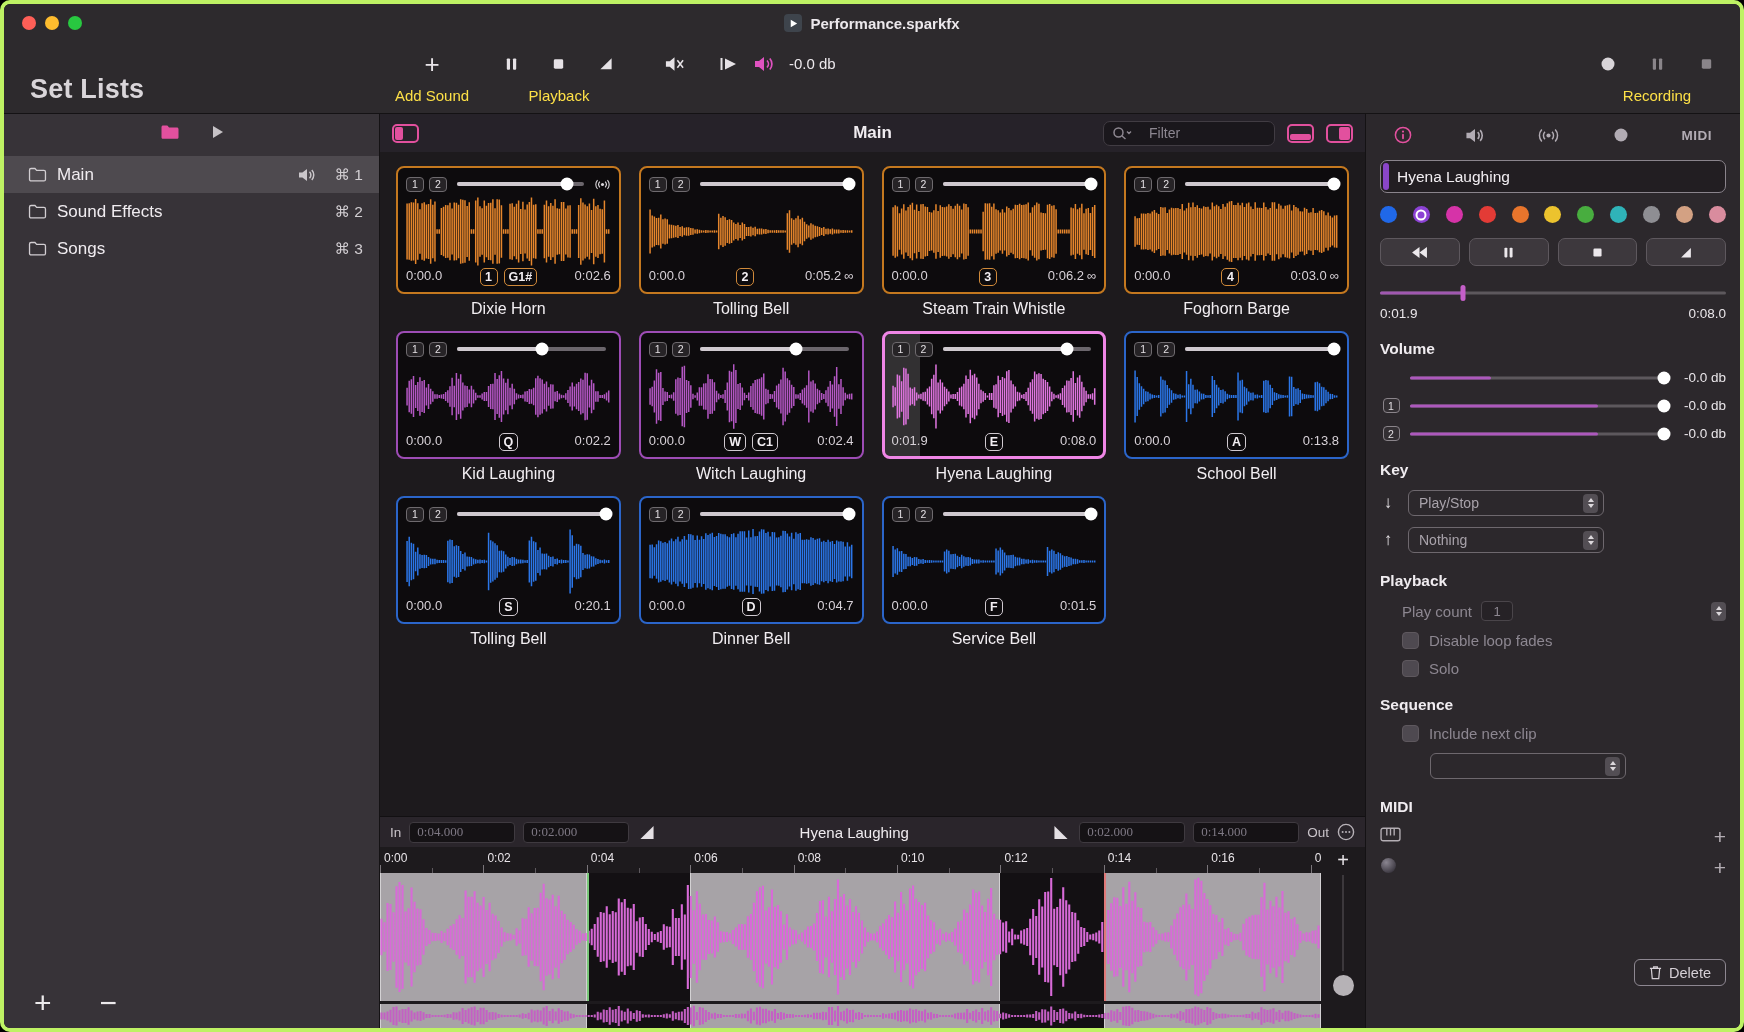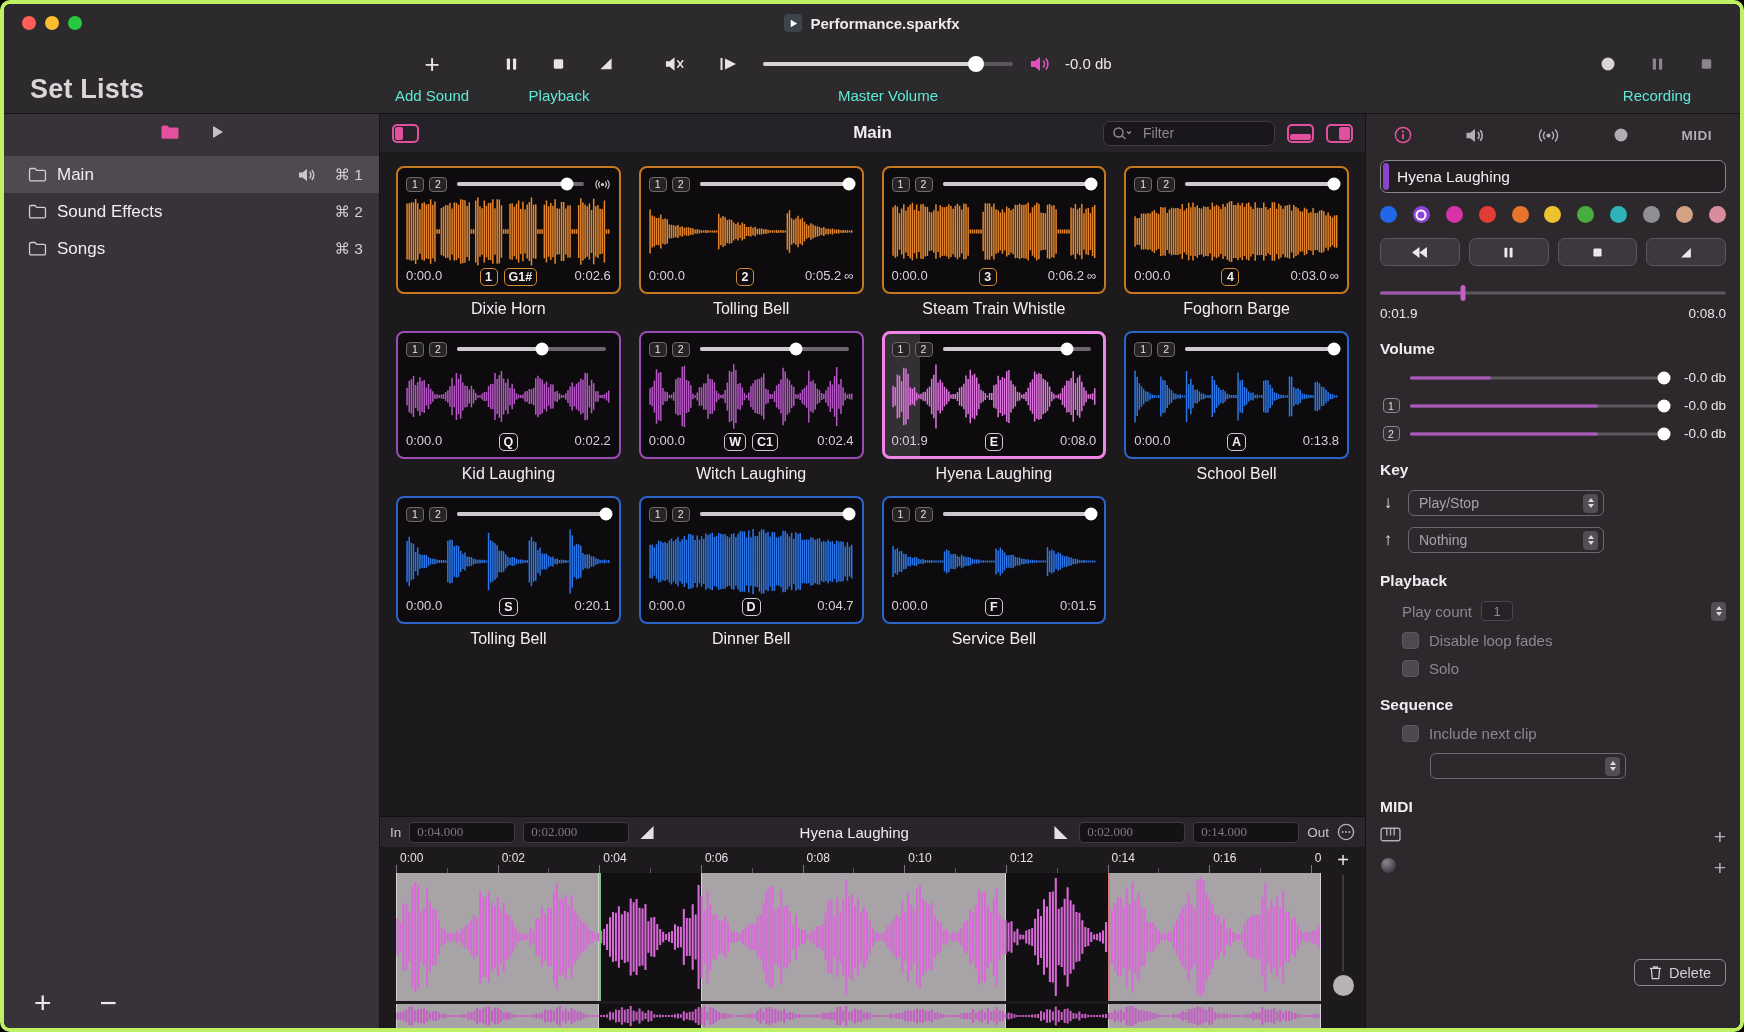--- a/index.html
+++ b/index.html
@@ -16,21 +16,21 @@
   .app-ic{width:18px;height:18px;border-radius:4px;background:#3e444c;display:flex;align-items:center;justify-content:center}
   .app-ic svg{width:11px;height:11px}
 
   
   .toolbar{height:72px;background:#2d2a2d;display:flex;align-items:stretch;border-bottom:1px solid #141214;flex:0 0 auto}
   .tb-left{width:376px;flex:0 0 auto;display:flex;align-items:flex-end;padding:0 0 8px 26px}
   .setlists-title{font-size:27px;color:#d9d5d9;font-weight:600;letter-spacing:.2px}
   .tb-group{display:flex;flex-direction:column;align-items:center;justify-content:center;gap:10px}
   .tb-group.nolabel{padding-bottom:28px}
   .tb-icons{height:26px;display:flex;align-items:center}
-  .tb-label{font-size:15px;color:#5eead4;height:18px;line-height:18px}
+  .tb-label{font-size:15px;color:#fde047;height:18px;line-height:18px}
   .tbtn{background:none;border:none;color:#e6e2e6;display:flex;align-items:center;justify-content:center;cursor:default;padding:0}
   .tbtn svg{display:block}
   .plus-glyph{font-size:26px;font-weight:300;color:#e8e4e8;line-height:22px}
   .g-add{margin-left:6px;min-width:92px}
   .g-playback{margin-left:26px}.g-playback .tb-icons{gap:32px}
   .s-mute{margin-left:50px}
   .s-play{margin-left:34px}
   .g-master{margin-left:26px}
   .master-slider{width:250px;height:16px;position:relative}
   .msl-track{position:absolute;left:0;right:0;top:50%;transform:translateY(-50%);height:4px;border-radius:2px;background:#5b565c}
@@ -63,21 +63,21 @@
 
   
   .main{flex:1;display:flex;flex-direction:column;background:#1d1a1d;min-width:0;border-right:1px solid #141214}
   .main-header{height:38px;background:#262229;display:flex;align-items:center;padding:0 12px;gap:12px;position:relative;flex:0 0 auto}
   .main-title{position:absolute;left:0;right:0;text-align:center;font-size:17px;font-weight:700;color:#f0ecf0;pointer-events:none}
   .pane-icon{width:27px;height:19px;border:2px solid #e2509e;border-radius:5px;position:relative;background:none;cursor:default}
   .pane-icon.fill-left::after{content:"";position:absolute;left:1px;top:1px;bottom:1px;width:8px;background:#e2509e;border-radius:2px}
   .pane-icon.fill-bottom::after{content:"";position:absolute;left:1px;right:1px;bottom:1px;height:6px;background:#e2509e;border-radius:2px}
   .pane-icon.fill-right::after{content:"";position:absolute;right:1px;top:1px;bottom:1px;width:11px;background:#e2509e;border-radius:2px}
   .hdr-right{margin-left:auto;display:flex;align-items:center;gap:12px}
-  .filter{width:172px;height:25px;background:#1a171c;border:1px solid #413c43;border-radius:7px;display:flex;align-items:center;padding:0 8px;gap:11px;color:#8d8791}
+  .filter{width:172px;height:25px;background:#1a171c;border:1px solid #413c43;border-radius:7px;display:flex;align-items:center;padding:0 8px;gap:17px;color:#8d8791}
   .filter input{flex:1;background:none;border:none;outline:none;color:#c8c2c8;font-size:14px;min-width:0;font-family:inherit}
   .filter input::placeholder{color:#8d8791}
 
   
   .tile-grid{flex:1;padding:14px 16px;display:grid;grid-template-columns:repeat(4,1fr);gap:12px 18px;align-content:start;overflow:hidden}
   .tile{display:flex;flex-direction:column;align-items:stretch;cursor:default}
   .tile-box{height:128px;background:#0d0b0d;border:2px solid #555;border-radius:8px;padding:5px 8px 3px;display:flex;flex-direction:column;position:relative;overflow:hidden}
   .tile.c-orange .tile-box{border-color:#c4781f}
   .tile.c-purple .tile-box{border-color:#9d4cb5}
   .tile.c-blue .tile-box{border-color:#2b65c9}
@@ -104,21 +104,21 @@
 
   
   .editor{flex:0 0 auto;height:212px;display:flex;flex-direction:column;background:#1d1a1d;border-top:1px solid #121012}
   .ed-header{height:30px;background:#2a252b;display:flex;align-items:center;padding:0 10px;gap:8px;flex:0 0 auto}
   .ed-label{color:#cac4ca;font-size:13.5px}
   .ed-input{width:106px;height:21px;background:#151215;border:1px solid #3f3a40;border-radius:4px;color:#7e7884;font-size:13px;padding:0 7px;font-family:Liberation Serif, serif}
   .fade-ic{background:none;border:none;color:#e4e0e4;display:flex;cursor:default;padding:0 2px}
   .ed-title{flex:1;text-align:center;color:#f0ecf0;font-size:15px}
   .more-ic{background:none;border:none;color:#b8b2b8;display:flex;cursor:default;padding:0}
   .ed-body{flex:1;display:flex;min-height:0}
-  .ed-main{flex:1;display:flex;flex-direction:column;padding-left:16px;min-width:0}
+  .ed-main{flex:1;display:flex;flex-direction:column;padding-left:0;min-width:0}
   .ruler{height:26px;position:relative;overflow:hidden;flex:0 0 auto}
   .tick{position:absolute;bottom:0;width:1px;height:5px;background:#5e595e}
   .tick.major{height:8px;background:#7a757a}
   .rlabel{position:absolute;top:4px;font-size:12px;color:#e8e4e8;white-space:nowrap}
   .wave-area{flex:1;position:relative;background:#131013;overflow:hidden}
   .wave-area svg{position:absolute;inset:0;width:100%;height:100%;z-index:2}
   .gray-region{position:absolute;top:0;bottom:0;background:#a7a3a7;z-index:1;box-shadow:inset 1px 0 0 rgba(255,255,255,.5),inset -1px 0 0 rgba(255,255,255,.5)}
   .io-line{position:absolute;top:0;bottom:0;width:2px;z-index:3}
   .io-line.in{background:#79c879}
   .io-line.out{background:#e07878}
@@ -239,30 +239,20 @@
     <div class="tb-group nolabel s-play">
       <div class="tb-icons">
           <button class="tbtn">
             <svg width="18" height="16" viewBox="0 0 18 16">
               <rect x="1.5" y="2" width="2" height="12" fill="currentColor"></rect>
               <path d="M6 2.5L17 8 6 13.5z" fill="currentColor"></path>
             </svg>
           </button>
         </div>
     </div>
-    <div class="tb-group g-master">
-      <div class="tb-icons">
-        <div class="master-slider">
-          <div class="msl-track"></div>
-            <div class="msl-fill" style="width: 85%;"></div>
-            <div class="msl-knob" style="left: 85%;"></div>
-        </div>
-      </div>
-      <span class="tb-label">Master Volume</span>
-    </div>
     <div class="tb-group nolabel s-spk">
       <div class="tb-icons">
           <button class="tbtn" style="color:#e052c0">
             <svg width="22" height="16" viewBox="0 0 22 16">
               <path d="M2 5v6h4l5 4V1L6 5H2z" fill="currentColor"></path>
               <path d="M14 4.5a5 5 0 010 7" stroke="currentColor" stroke-width="1.7" fill="none"></path>
               <path d="M16.8 2.5a8.3 8.3 0 010 11" stroke="currentColor" stroke-width="1.7" fill="none"></path>
             </svg>
           </button>
         </div>

